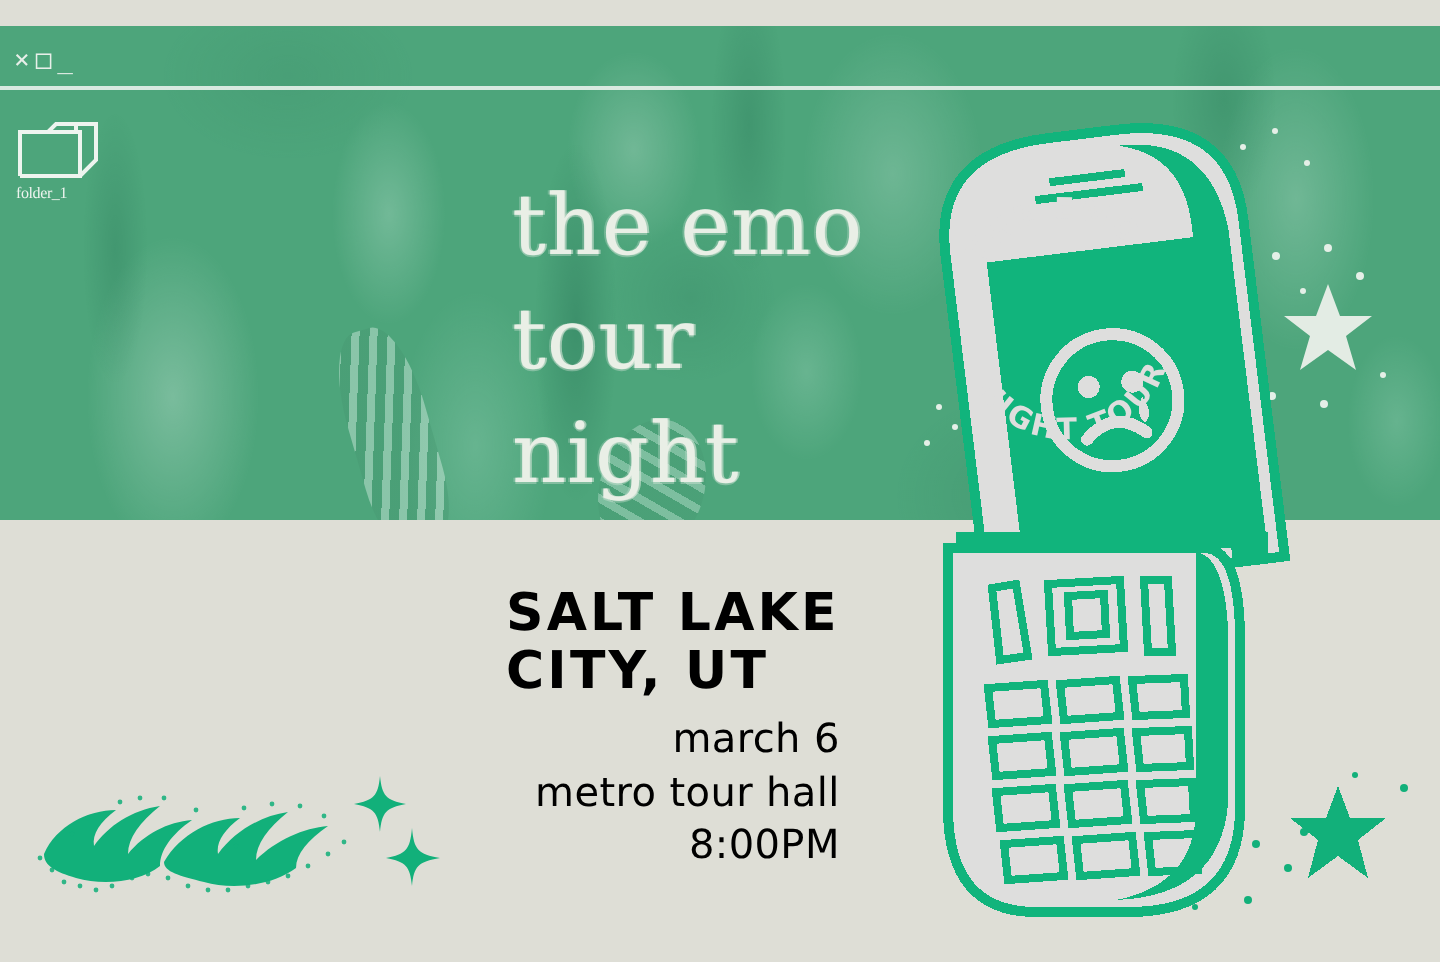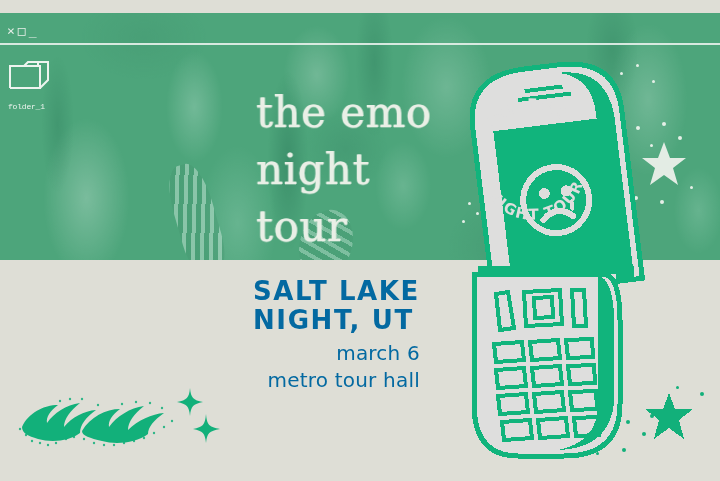--- a/index.html
+++ b/index.html
@@ -115,23 +115,23 @@
   .folder {
     position: absolute;
     z-index: 8;
     width: 52px;
   }
   #folder-1 { left: 8px; top: 58px; }
   #folder-2 { left: 8px; top: 108px; }
 
   .folder-ico { width: 42px; height: 32px; display: block; }
   .folder-label {
-    margin-top: 12px;
+    margin-top: 2px;
     color: #eef4ef;
-    font-family: Liberation Mono, monospace;
+    font-family: Liberation Serif, serif;
     font-size: 8px;
     letter-spacing: -.2px;
     white-space: nowrap;
   }
 
   
   #headline {
     position: absolute;
     left: 256px; top: 84px;
     z-index: 9;
@@ -144,23 +144,23 @@
     text-shadow:
        1px 0 0 rgba(233,239,230,.55),
        0 1px 0 rgba(233,239,230,.35),
       -1px 0 0 rgba(233,239,230,.25);
   }
   #headline div { white-space: nowrap; }
 
   
   #event-info {
     position: absolute;
-    left: 253px; top: 277px;
+    left: 253px; top: 293px;
     z-index: 9;
-    color: #0369a1;
+    color: #000000;
   }
   .city {
     font-family: "DejaVu Sans", sans-serif;
     font-weight: 700;
     font-size: 26px;
     line-height: 1.11;
     letter-spacing: 1.6px;
   }
   .detail {
     font-family: "DejaVu Sans", sans-serif;
@@ -229,30 +229,31 @@
       <path d="M2 30 V8 H16 L20 4 H30 V8" fill="none" stroke="#eef4ef" stroke-width="2"></path>
       <path d="M2 30 H32 V8 H16" fill="none" stroke="#eef4ef" stroke-width="2"></path>
       <path d="M32 30 L40 22 V4 H30" fill="none" stroke="#eef4ef" stroke-width="2"></path>
     </svg>
     <div class="folder-label">folder_1</div>
   </div>
 
 
   <div id="headline">
     <div>the emo</div>
+    <div>tour</div>
     <div>night</div>
-    <div>tour</div>
   </div>
 
   <div id="event-info">
     <div class="city">SALT LAKE</div>
-    <div class="city">NIGHT, UT</div>
+    <div class="city">CITY, UT</div>
     <div id="detail-list">
       <div class="detail">march 6</div>
       <div class="detail">metro tour hall</div>
+      <div class="detail">8:00PM</div>
     </div>
   </div>
 
   <svg id="star-top-right" class="star-cream" viewBox="0 0 48 48">
     <path d="M24 2 L30 18 L46 18 L33 28 L38 45 L24 35 L10 45 L15 28 L2 18 L18 18 Z" fill="#e3ece4"></path>
   </svg>
   <div class="dot dot-cream" style="left:636px;top:126px;width:4px;height:4px;"></div>
   <div class="dot dot-cream" style="left:662px;top:122px;width:4px;height:4px;"></div>
   <div class="dot dot-cream" style="left:678px;top:136px;width:4px;height:4px;"></div>
   <div class="dot dot-cream" style="left:650px;top:144px;width:3px;height:3px;"></div>

